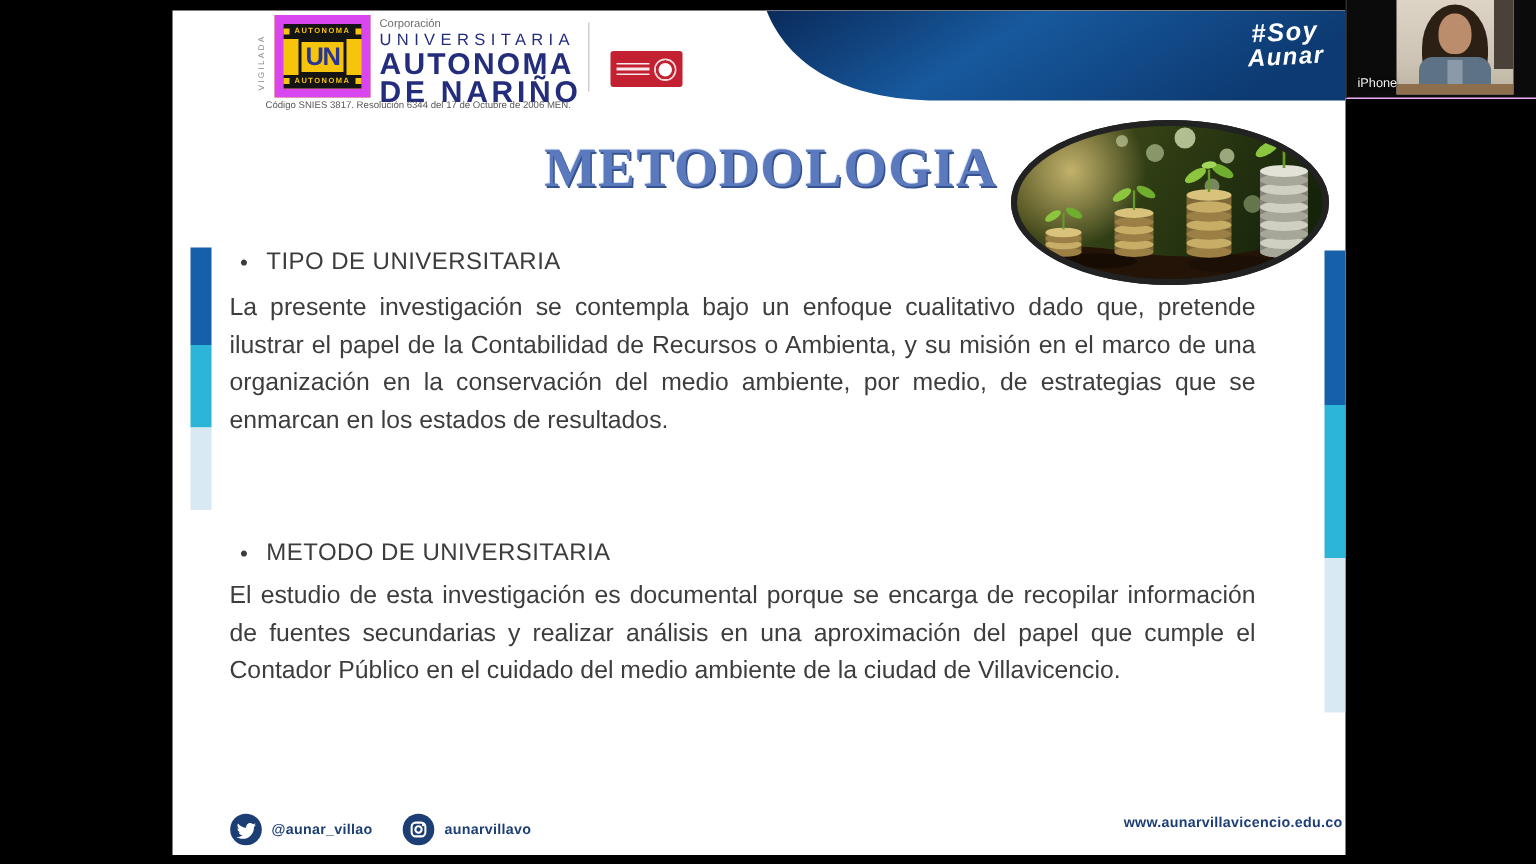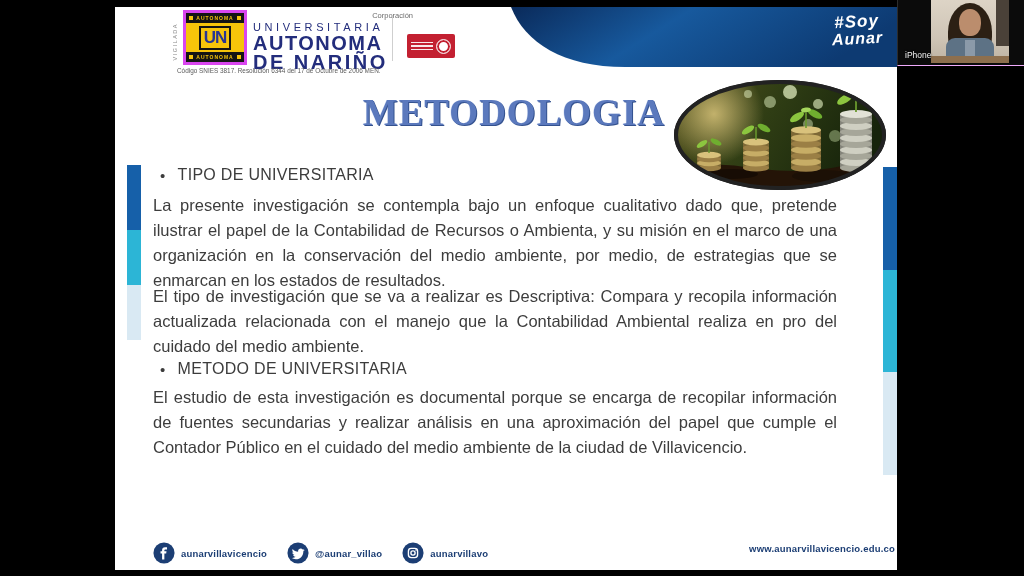--- a/index.html
+++ b/index.html
@@ -16,29 +16,29 @@
 
   .soyaunar { position:absolute; left:698px; top:6px; width:88px; text-align:center;
               color:#fff; font-style:italic; font-weight:bold; transform:rotate(-3deg); line-height:1; }
   .soyaunar .l1 { font-size:17px; letter-spacing:1px; }
   .soyaunar .l2 { font-size:16px; margin-top:1px; letter-spacing:1px; }
 
   
   .vigilada { position:absolute; left:57px; top:16px; writing-mode:vertical-rl;
               transform:rotate(180deg); font-size:5.5px; letter-spacing:1.5px; color:#8a8a8a; }
   .lbox { position:absolute; left:68px; top:3px; width:64px; height:55px;
-          background:#f6c40a; border:3px solid #d946ef; display:flex; flex-direction:column; }
+          background:#f6c40a; border:6px solid #d946ef; display:flex; flex-direction:column; }
   .lbox .strip { background:#141414; color:#f6c40a; font-size:5px; font-weight:bold;
                  letter-spacing:1px; height:10px; display:flex; align-items:center; justify-content:center; gap:3px; }
   .lbox .strip::before, .lbox .strip::after { content:""; width:4px; height:4px; background:#f6c40a; }
   .lbox .mid { flex:1; display:flex; align-items:center; justify-content:center; }
   .lbox .mid span { border:2px solid #141414; padding:0 3px; font-size:17px; font-weight:bold;
                     color:#283593; letter-spacing:-1px; line-height:20px; }
   .lname { position:absolute; left:138px; top:4px; width:160px; color:#232d7c; }
-  .lname .corp { font-size:7.5px; color:#6a6a6a;text-align:right; }
+  .lname .corp { font-size:7.5px; color:#6a6a6a; }
   .lname .univ { font-size:11px; letter-spacing:3.6px; margin-top:1px; font-weight:normal; }
   .lname .n1 { font-size:20px; font-weight:bold; letter-spacing:1.5px; line-height:19px; margin-top:1px; }
   .lname .n2 { font-size:20px; font-weight:bold; letter-spacing:2.5px; line-height:19px; }
   .snies { position:absolute; left:62px; top:60px; width:240px; font-size:6.4px; color:#5a5a5a; }
   .sep { position:absolute; left:277px; top:8px; width:1px; height:46px; background:#cfcfcf; }
   .seal { position:absolute; left:292px; top:27px; width:48px; height:24px; background:#c32031;
           border-radius:2px; display:flex; align-items:center; padding:3px 4px; gap:3px; }
   .seal .lines { flex:1; display:flex; flex-direction:column; gap:2px; }
   .seal .lines i { display:block; height:1.5px; background:#fff; opacity:.9; }
   .seal .ring { width:15px; height:15px; background:#fff; border-radius:50%;
@@ -246,36 +246,28 @@
         </g>
       </g>
       <ellipse cx="108" cy="57" rx="104" ry="53" fill="none" stroke="#222" stroke-width="4"></ellipse>
     </svg>
 
     <div class="bullet-row b1">
       <span class="dot">•</span>
       <span>TIPO DE UNIVERSITARIA</span>
     </div>
     <p class="para p1">La presente investigación se contempla bajo un enfoque cualitativo dado que, pretende ilustrar el papel de la Contabilidad de Recursos o Ambienta, y su misión en el marco de una organización en la conservación del medio ambiente, por medio, de estrategias que se enmarcan en los estados de resultados.</p>
-    <p class="para p2">El tipo de investigación que se va a realizar es Descriptiva: Compara y recopila información actualizada relacionada con el manejo que la Contabilidad Ambiental realiza en pro del cuidado del medio ambiente.</p>
 
     <div class="bullet-row b2">
       <span class="dot">•</span>
       <span>METODO DE UNIVERSITARIA</span>
     </div>
     <p class="para p3">El estudio de esta investigación es documental porque se encarga de recopilar información de fuentes secundarias y realizar análisis en una aproximación del papel que cumple el Contador Público en el cuidado del medio ambiente de la ciudad de Villavicencio.</p>
 
     <div class="social">
-      <div class="item">
-        <svg width="22" height="22" viewBox="0 0 24 24">
-          <circle cx="12" cy="12" r="11.5" fill="#1c3e74"></circle>
-          <path fill="#fff" d="M13.4 8.1h1.9V5.6h-2.2c-2.1 0-3.2 1.3-3.2 3.2v1.4H8.2v2.3h1.7V19h2.5v-6.5h2l.3-2.3h-2.3V9.1c0-.6.3-1 1-1z"></path>
-        </svg>
-        <span class="label">aunarvillavicencio</span>
-      </div>
       <div class="item">
         <svg width="22" height="22" viewBox="0 0 24 24">
           <circle cx="12" cy="12" r="11.5" fill="#1c3e74"></circle>
           <path fill="#fff" d="M19.3 8.6c-.5.2-1.1.4-1.6.5.6-.4 1-.9 1.2-1.6-.5.3-1.1.6-1.8.7-.5-.6-1.3-1-2.1-1-1.6 0-2.9 1.3-2.9 2.9 0 .2 0 .4.1.6-2.4-.1-4.6-1.3-6-3.1-.3.5-.4 1-.4 1.5 0 1 .5 1.9 1.3 2.4-.5 0-.9-.1-1.3-.3v0c0 1.4 1 2.6 2.3 2.9-.2.1-.5.1-.8.1-.2 0-.4 0-.6-.1.4 1.2 1.5 2 2.7 2.1-1 .8-2.3 1.3-3.6 1.3h-.7c1.3.8 2.8 1.3 4.4 1.3 5.4 0 8.3-4.4 8.3-8.3v-.4c.6-.4 1.1-.9 1.5-1.5z"></path>
         </svg>
         <span class="label">@aunar_villao</span>
       </div>
       <div class="item">
         <svg width="22" height="22" viewBox="0 0 24 24">
           <circle cx="12" cy="12" r="11.5" fill="#1c3e74"></circle>

